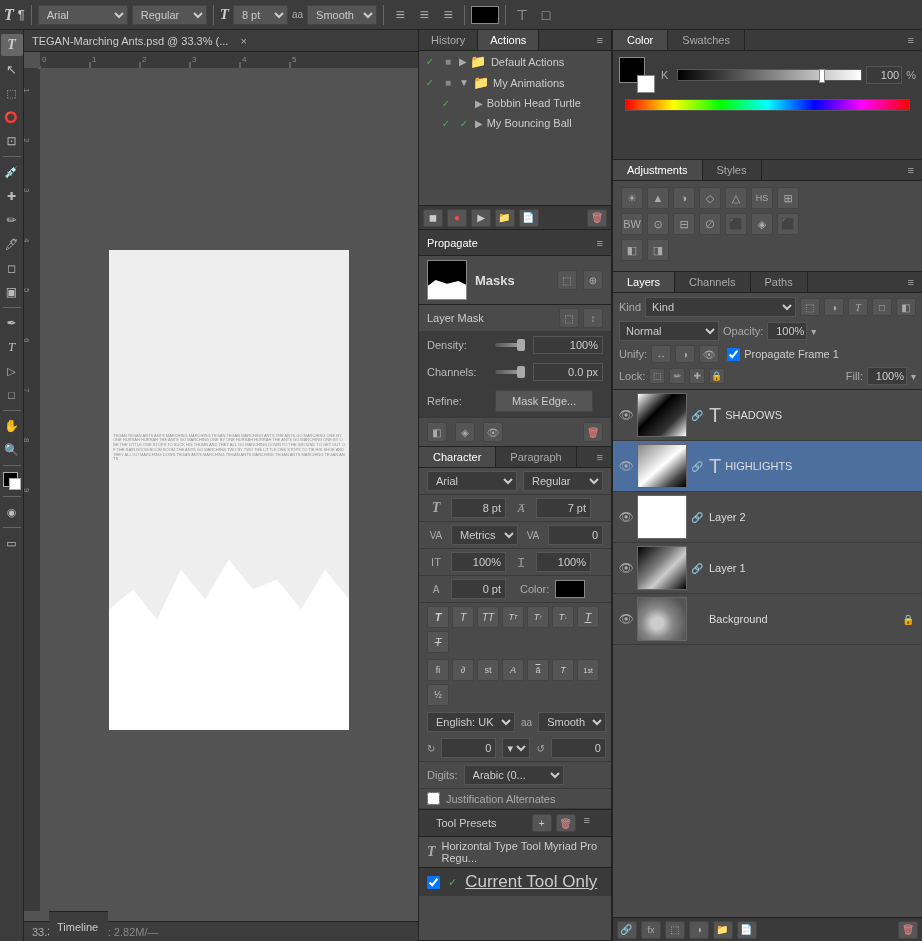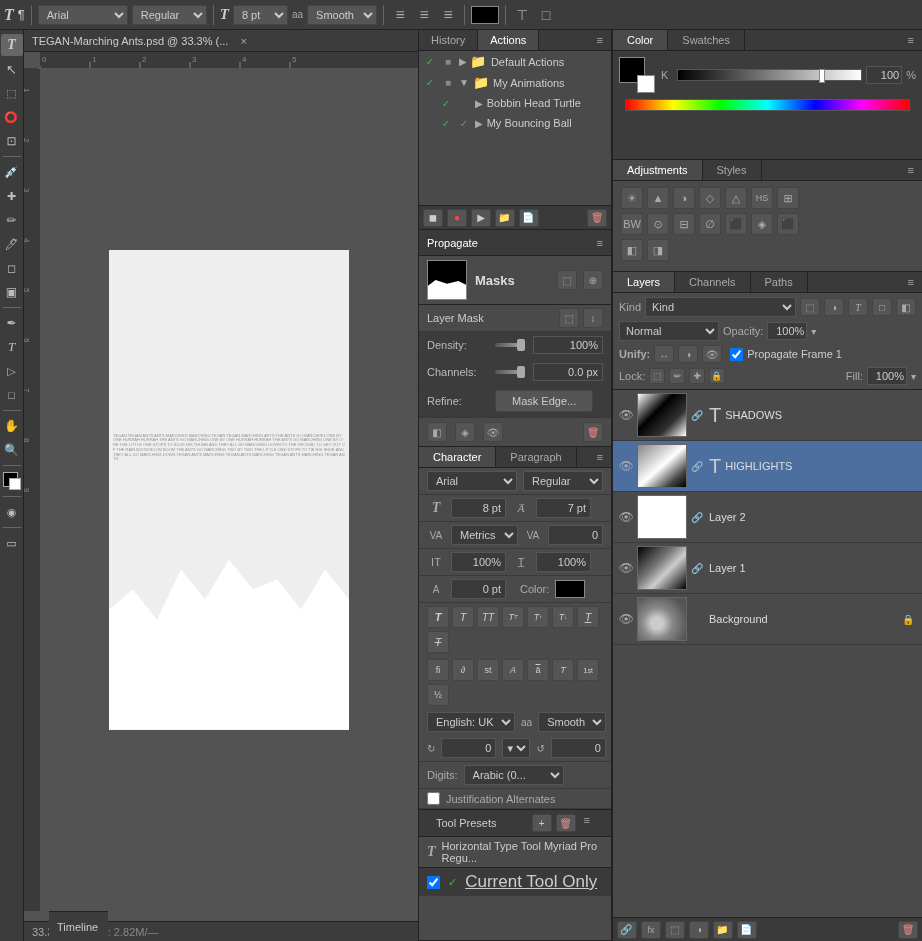--- a/index.html
+++ b/index.html
@@ -1336,21 +1336,21 @@
             <option>Normal</option>
           </select>
           <div class="opacity-row">
             <span class="opacity-label">Opacity:</span>
             <input type="text" class="opacity-input" value="100%" style="">
             <span style="color:#aaa;font-size:10px;">▾</span>
           </div>
         </div>
 
         <div class="layers-ctrl-row">
-          <span style="font-size:11px;color:#aaa;font-weight:bold;">Unify:</span>
+          <span style="font-size:11px;color:#aaa;">Unify:</span>
           <div class="layers-ctrl-icon">↔</div>
           <div class="layers-ctrl-icon">◑</div>
           <div class="layers-ctrl-icon">👁</div>
           <div style="display:flex;align-items:center;gap:4px;margin-left:4px;">
             <input type="checkbox" checked="" style="">
             <span class="propagate-label">Propagate Frame 1</span>
           </div>
         </div>
 
         <div class="layers-ctrl-row">

